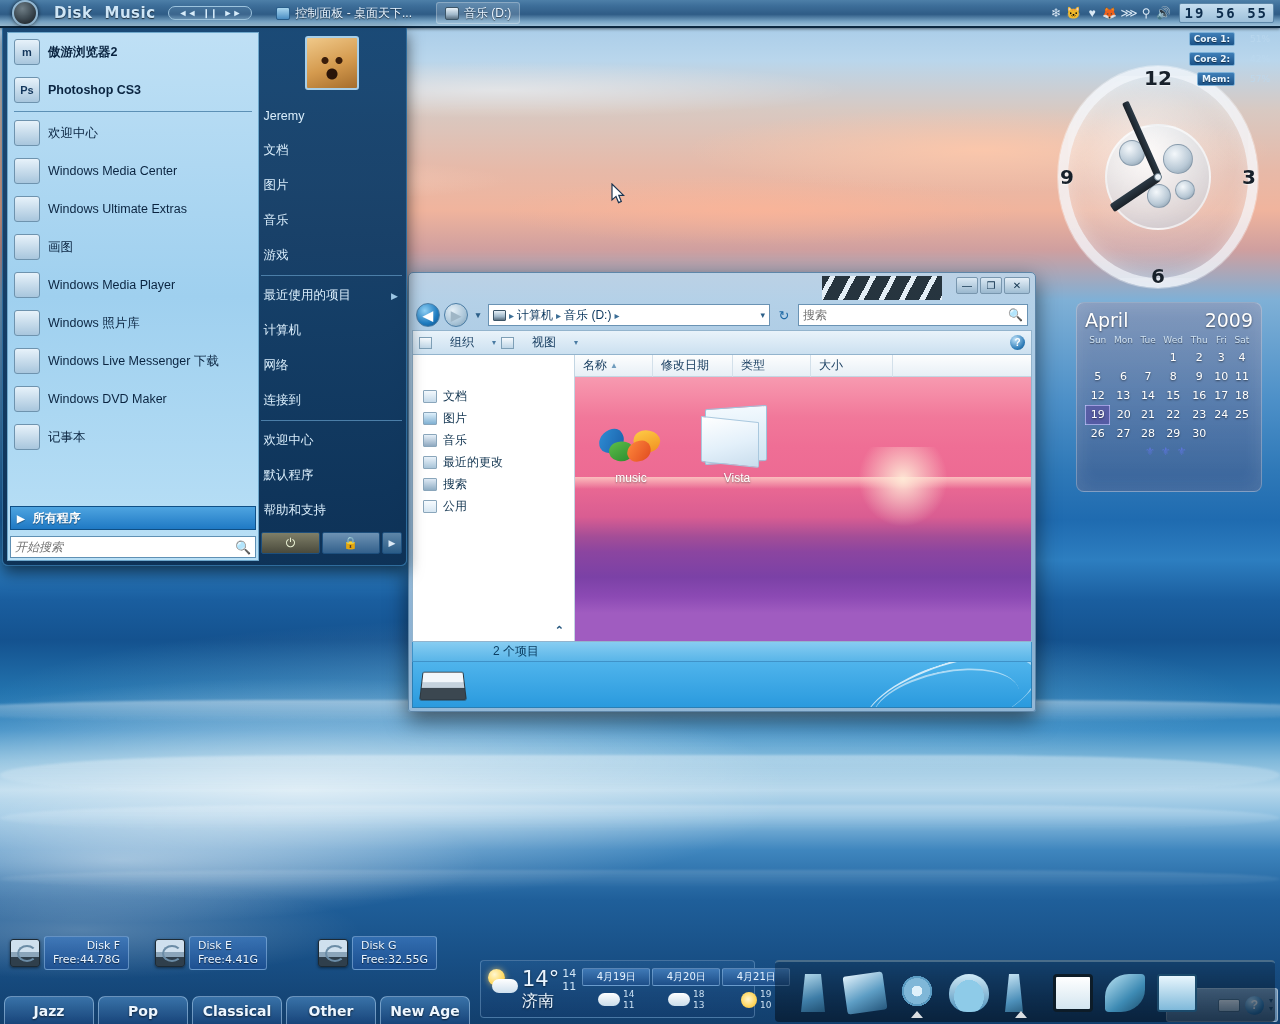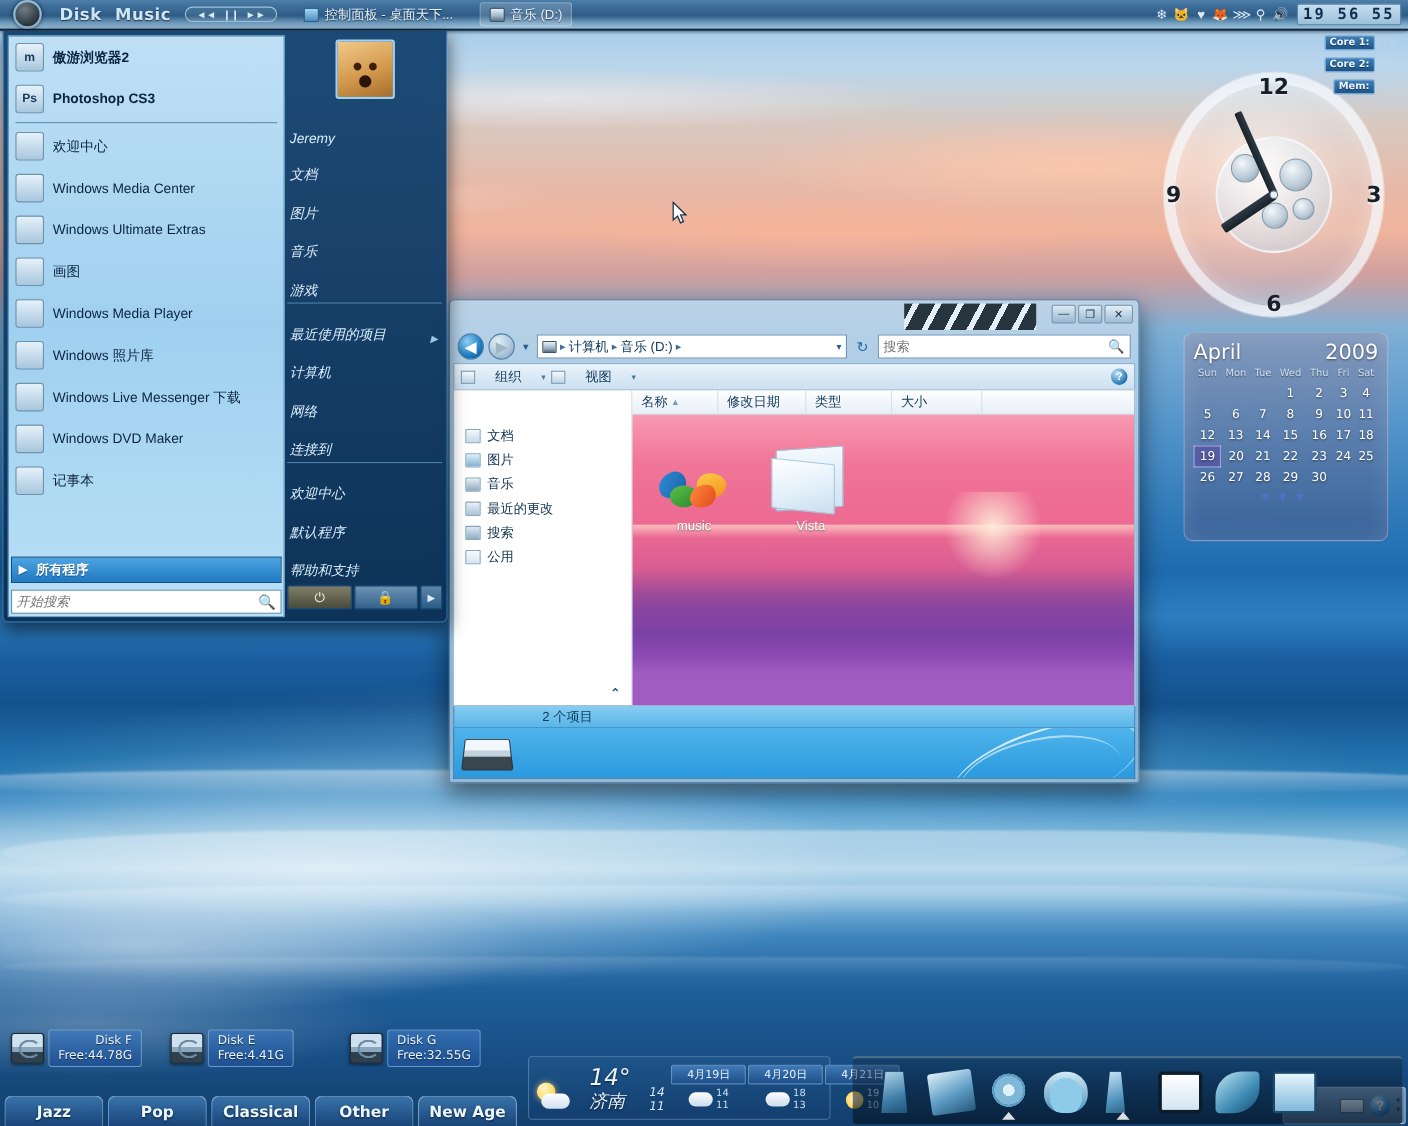--- a/index.html
+++ b/index.html
@@ -163,22 +163,22 @@
   #sm-avatar {
     width:54px; height:54px; margin:4px auto 8px auto;
     border:2px solid #a8cfe8; border-radius:3px;
     background:
       radial-gradient(circle at 50% 72%, #2a1408 0 5px, rgba(0,0,0,0) 6px),
       radial-gradient(circle at 36% 45%, #3a1d0a 0 3px, rgba(0,0,0,0) 4px),
       radial-gradient(circle at 64% 45%, #3a1d0a 0 3px, rgba(0,0,0,0) 4px),
       linear-gradient(160deg,#f0c98a,#d49a4e 55%,#a56d2c);
   }
   .sm-r-item {
-    height:35px; display:flex; align-items:flex-end; justify-content:space-between;
-    padding:0 4px 0 2px; font-size:12.5px; color:#d9edfb;font-style:italic;
+    height:35px; display:flex; align-items:center; justify-content:space-between;
+    padding:0 4px 0 2px; font-size:12.5px; color:#d9edfb;
   }
   .sm-r-item .ar { font-size:9px; color:#9cc6e4; }
   .sm-r-sep { height:1px; background:#4b7ea8; margin:2px 0; }
   #sm-power {
     display:flex; align-items:center; gap:2px; height:22px; margin-top:4px;
   }
   .pbtn {
     flex:1; height:22px; border:1px solid #1d4f7d; border-radius:2px;
     background:linear-gradient(to bottom,#7f7f68,#4a4a3c);
     display:flex; align-items:center; justify-content:center; color:#eef6d8; font-size:12px;
@@ -353,21 +353,21 @@
   }
 
   
   #cursor { position:absolute; left:611px; top:183px; z-index:90; }
 
   
   #gadget-cpu {
     position:absolute; right:4px; top:32px; width:136px; height:58px; z-index:30;
     font-family:"DejaVu Sans", sans-serif;
   }
-  .cpu-row { display:flex; align-items:center; gap:0; justify-content:flex-end; margin-bottom:6px; }
+  .cpu-row { display:flex; align-items:center; gap:15px; justify-content:flex-end; margin-bottom:6px; }
   .cpu-lbl {
     background:linear-gradient(to bottom,#3f7fb8,#1c5388); color:#eaf6ff;
     font-size:9px; font-weight:bold; padding:1px 4px; border-radius:2px;
     border:1px solid #7fb2d8; text-shadow:0 1px 1px rgba(0,0,0,.5);
   }
   .cpu-val { color:#bcd9ef; font-size:9px; width:26px; text-align:left; opacity:.75; }
   #gadget-clock {
     position:absolute; right:18px; top:62px; width:208px; height:230px; z-index:25;
   }
   #gadget-clock .face {
@@ -445,21 +445,21 @@
   #disk-e { left:155px; }
   #disk-g { left:300px;padding-left:18px; }
 
   #gadget-weather {
     position:absolute; left:480px; bottom:6px; width:275px; height:58px; z-index:20;
     background:linear-gradient(to bottom, rgba(40,95,150,.42), rgba(20,60,110,.5));
     border:1px solid rgba(160,200,235,.35); border-radius:4px;
     display:flex; align-items:center; padding:2px 4px; gap:4px;
     font-family:"DejaVu Sans", sans-serif; color:#eaf5ff;
   }
-  .wx-now { display:flex; align-items:flex-end; gap:17px;font-style:italic; }
+  .wx-now { display:flex; align-items:flex-start; gap:3px; }
   .wx-sun {
     width:34px; height:30px; position:relative;
   }
   .wx-sun .s {
     position:absolute; left:3px; top:2px; width:17px; height:17px; border-radius:50%;
     background:radial-gradient(circle at 38% 32%,#fff7d0,#ffd85e 60%,#f2a92a);
     box-shadow:0 0 6px rgba(255,215,110,.7);
   }
   .wx-sun .c {
     position:absolute; left:7px; top:12px; width:26px; height:14px; border-radius:9px;

